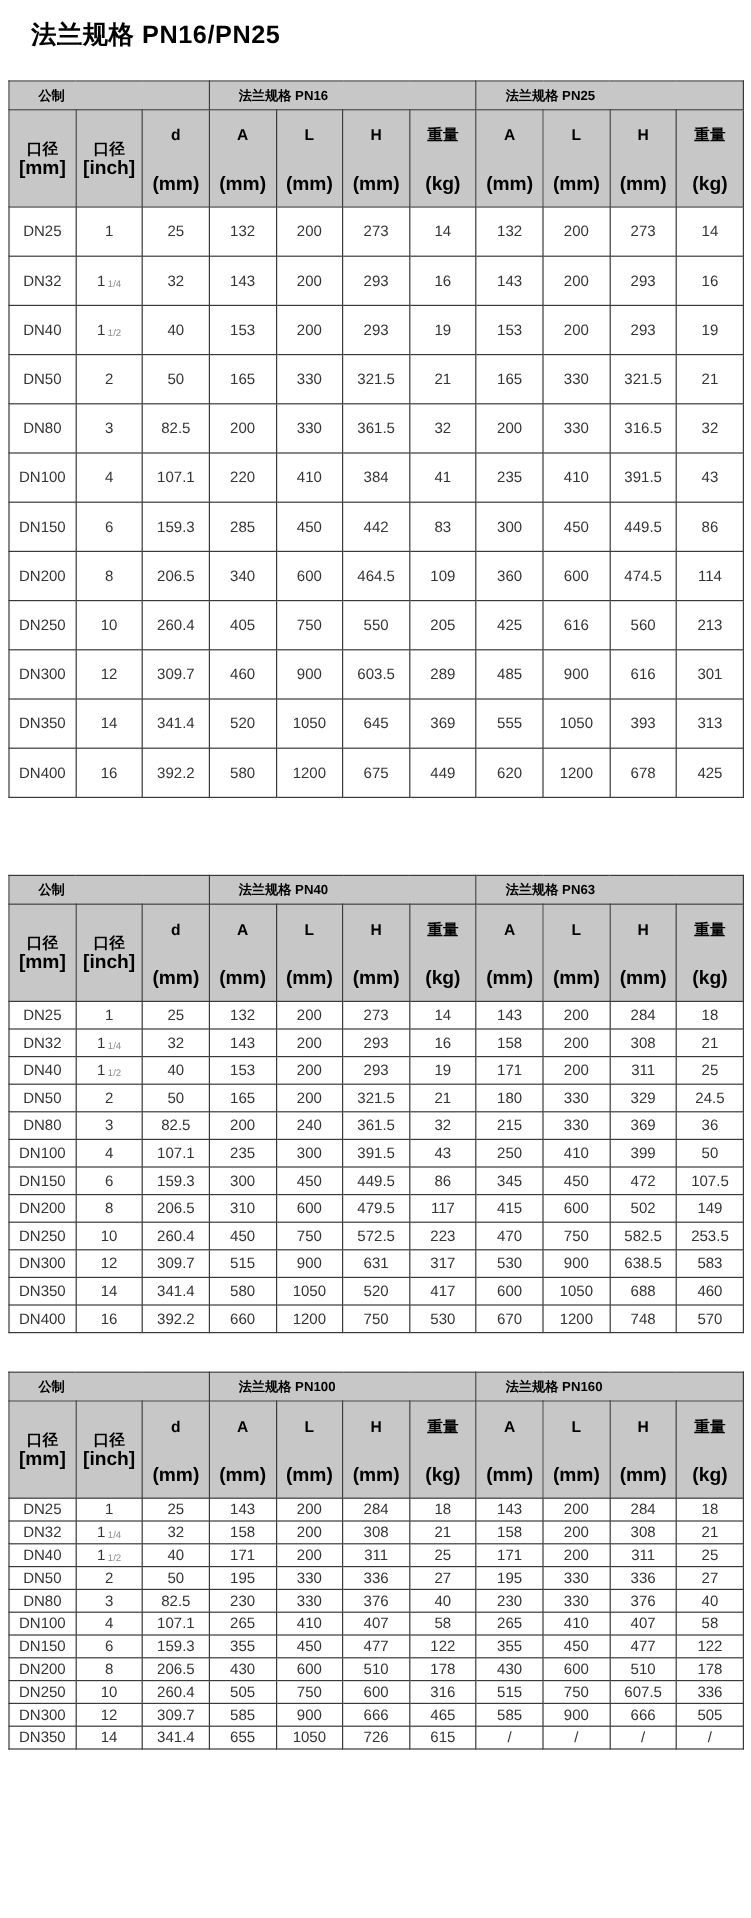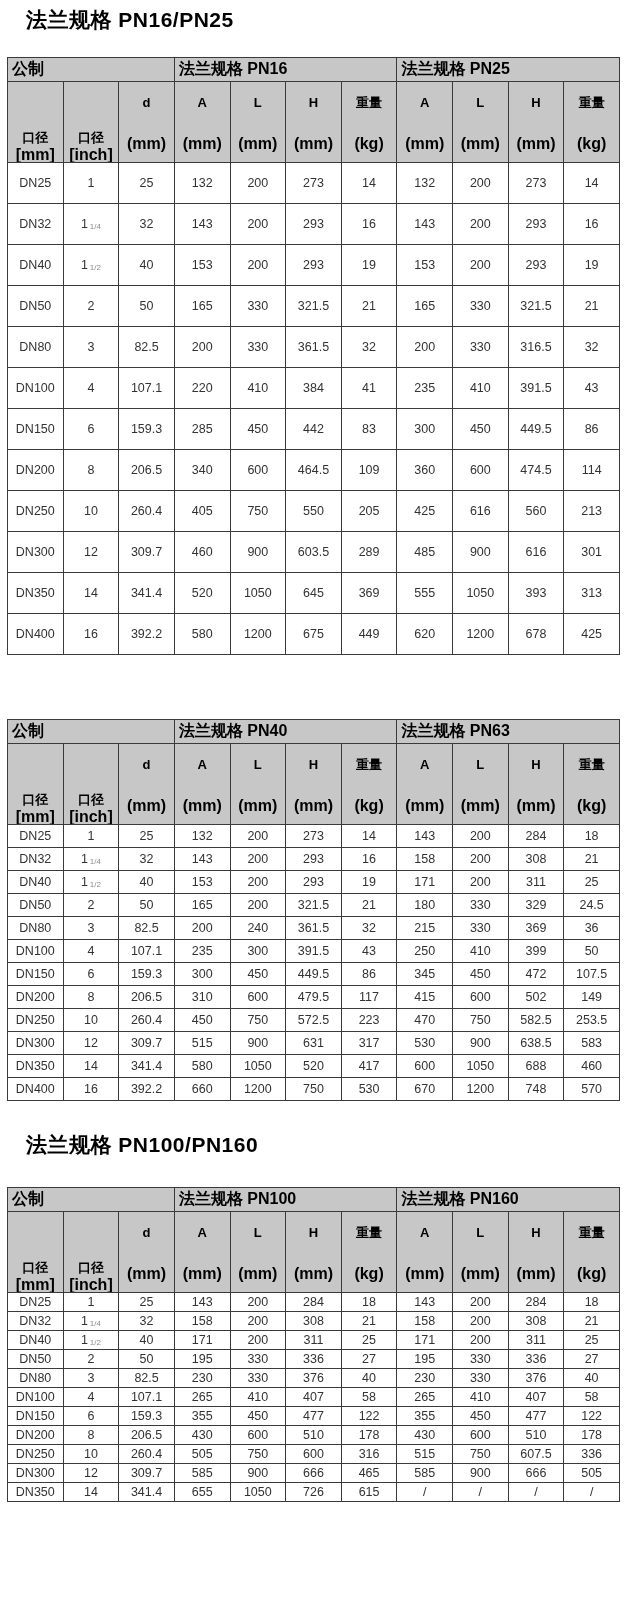--- a/index.html
+++ b/index.html
@@ -4,21 +4,21 @@
 <style>
   html,body{margin:0;padding:0;}
   body{
     width:626px;
     min-height:1598px;
     background:#ffffff;
     font-family:"Liberation Sans","DejaVu Sans",sans-serif;
     color:#2f2f2f;
     -webkit-font-smoothing:antialiased;
   }
-  .page{width:626px;padding-top:8px;box-sizing:border-box;}
+  .page{width:626px;padding-top:8px;box-sizing:border-box;margin-top:10px;}
 
   h2.title{
     margin:0 0 0 26px;
     font-size:21px;
     line-height:24px;
     font-weight:bold;
     color:#000;
     letter-spacing:.5px;
   }
 
@@ -43,42 +43,42 @@
     text-align:center;
     vertical-align:middle;
     overflow:hidden;
   }
 
   
   tr.group-row th{
     background:#c7c7c7;
     height:23px;
     text-align:left;
-    padding-left:4px;
-    font-size:16px;
+    padding-left:24px;
+    font-size:11px;
     font-weight:bold;
     color:#000;
   }
 
   
   tr.sub-row th{
     background:#c7c7c7;
     height:80px;
     font-weight:normal;
     color:#000;
   }
   .subcell{
     display:flex;
     flex-direction:column;
     align-items:center;
     height:80px;
     box-sizing:border-box;
   }
   .subcell.split{justify-content:space-between;padding:13px 0 11px 0;}
-  .subcell.center2{justify-content:flex-end;}
+  .subcell.center2{justify-content:center;}
   .subcell .top{font-size:13px;font-weight:bold;line-height:16px;}
   .subcell .bottom{font-size:16px;font-weight:bold;line-height:15px;}
   .subcell.center2 .bottom{font-weight:bold;margin-top:1px;}
 
   
   tbody td{font-size:12.5px;color:#333;background:#fff;}
   .t1 tbody td{height:40px;}
   .t2 tbody td{height:22px;}
   .t3 tbody td{height:18px;}
 
@@ -566,21 +566,20 @@
             <td>670</td>
             <td>1200</td>
             <td>748</td>
             <td>570</td>
           </tr>
         </tbody>
       </table>
   </section>
 
   <section class="s3">
-    <h2 class="title">法兰规格 PN100/PN160</h2>
     <table class="spec t3">
         <thead>
           <tr class="group-row">
             <th colspan="3">公制</th>
             <th colspan="4">法兰规格 PN100</th>
             <th colspan="4">法兰规格 PN160</th>
           </tr>
           <tr class="sub-row">
             <th>
               <div class="subcell center2">

